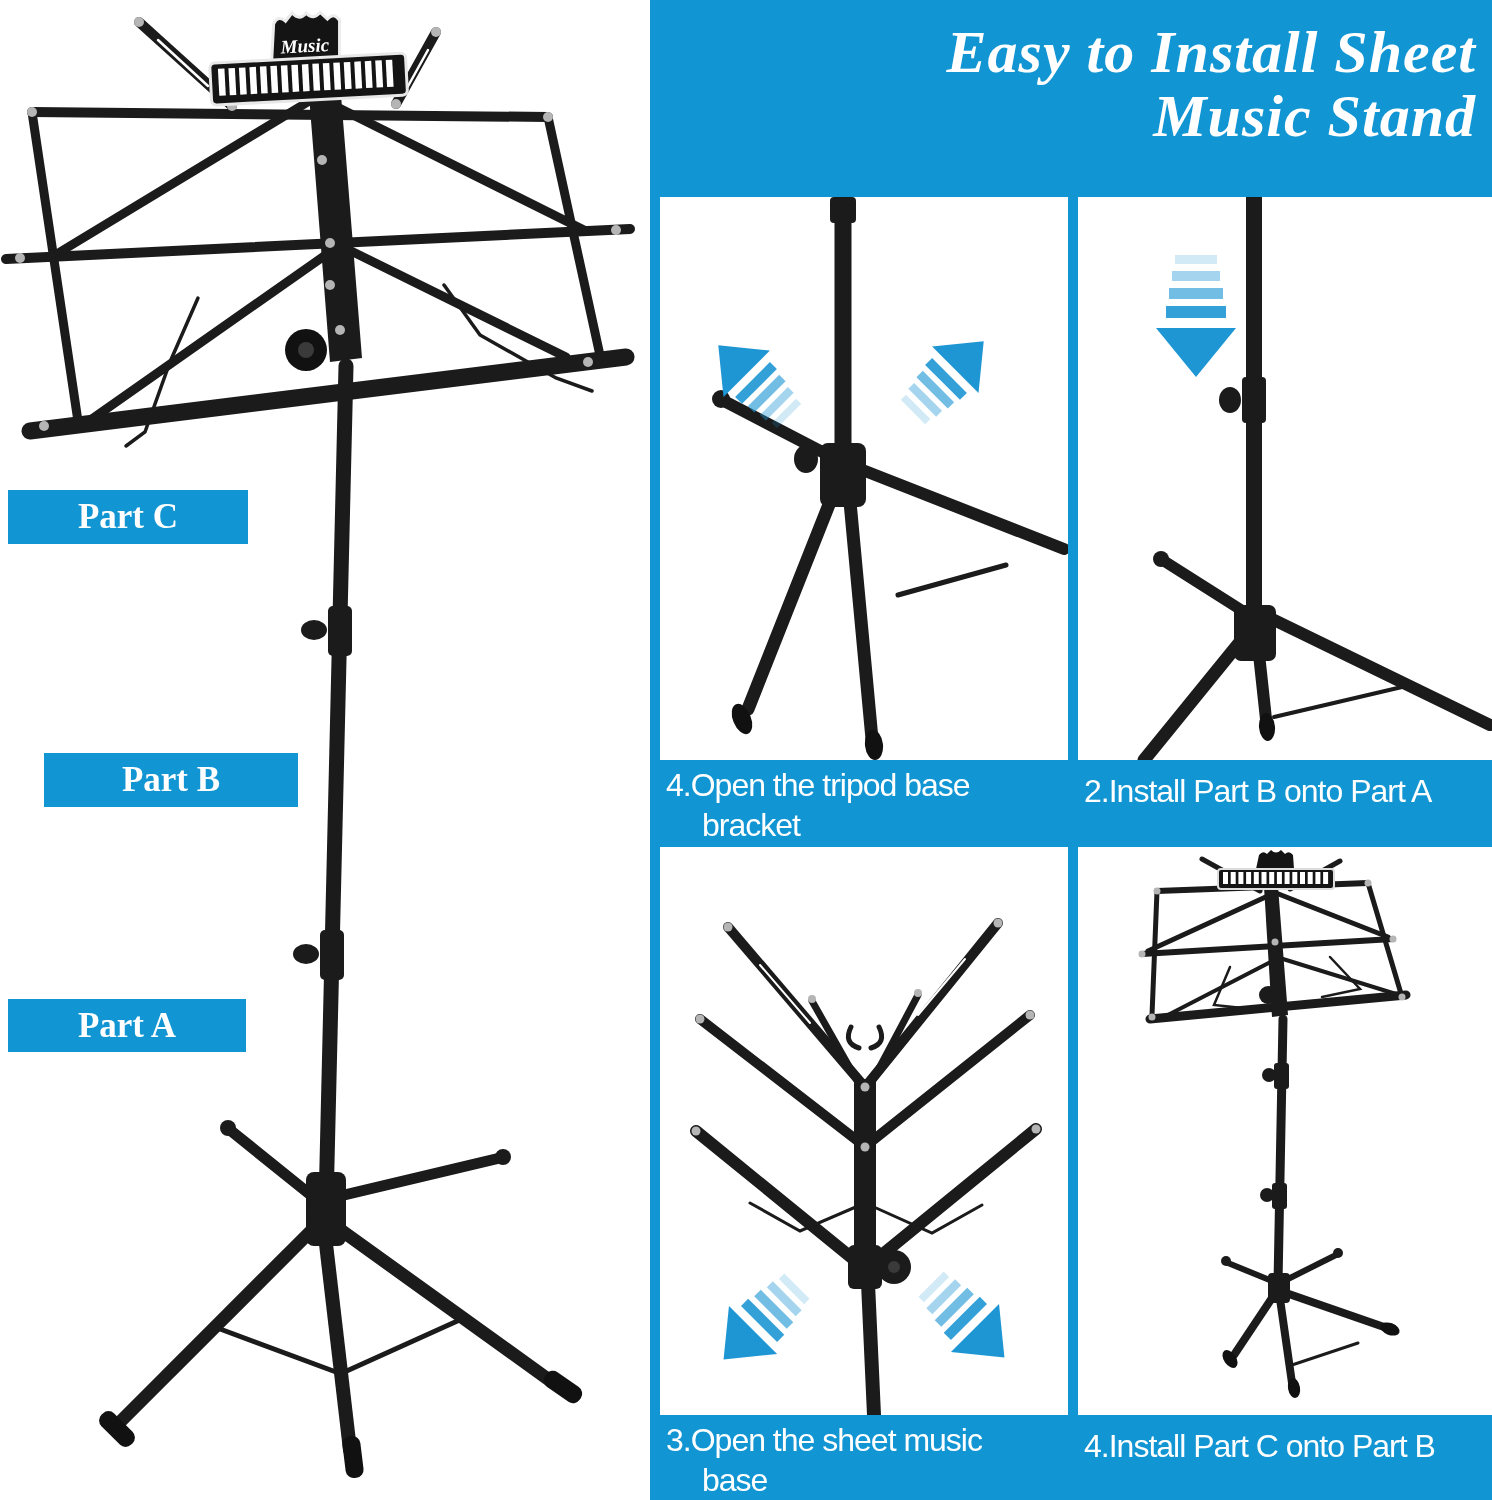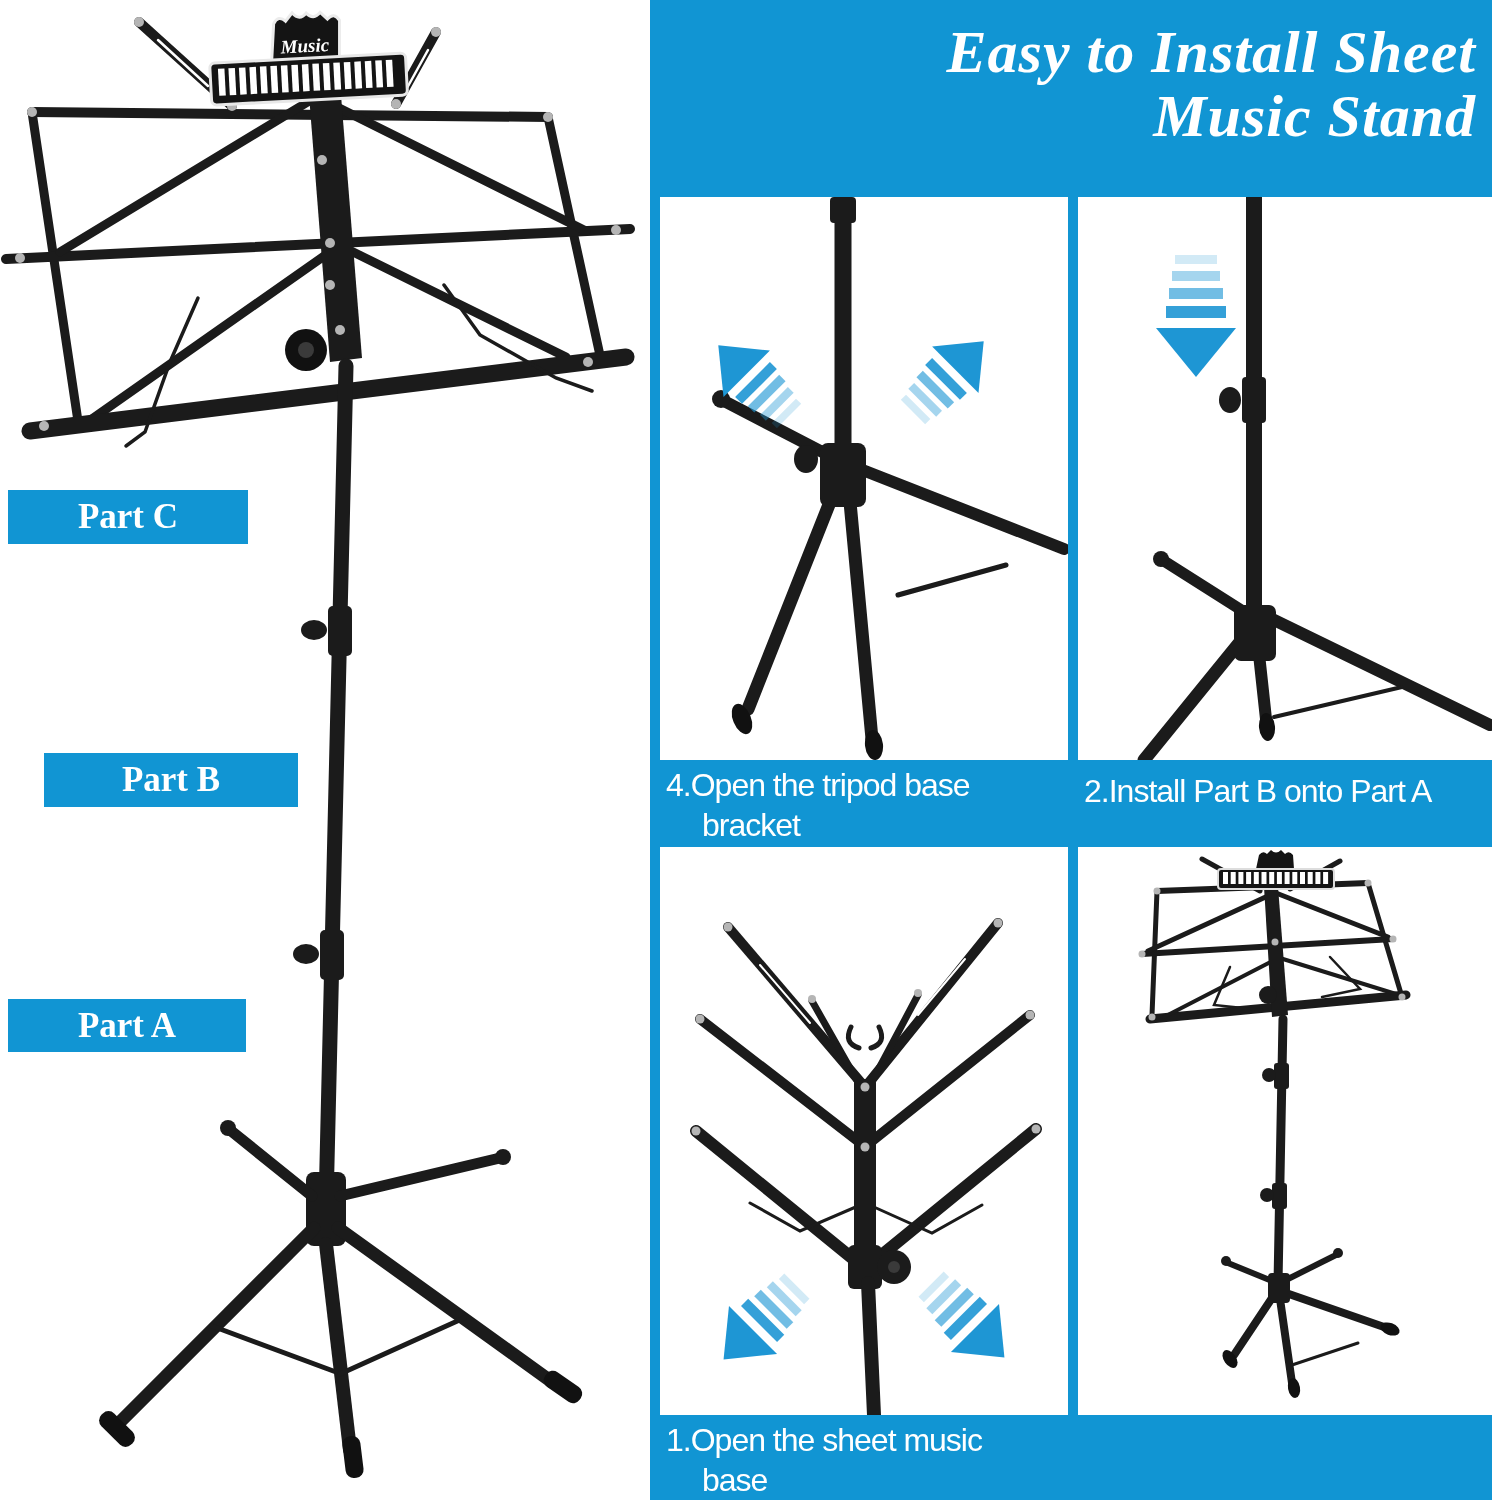--- a/index.html
+++ b/index.html
@@ -332,17 +332,21 @@
           <circle cx="64" cy="107" r="3.5"></circle>
         <circle cx="315" cy="92" r="3.5"></circle>
           <circle cx="74" cy="170" r="3.5"></circle>
           <circle cx="324" cy="150" r="3.5"></circle>
         <circle cx="197" cy="95" r="3.5"></circle>
       </g>
     </svg>
   </div>
 
   <div class="caption caption-3">
-    <div class="line1">1.Open the sheet music</div>
+    <div class="line1">3.Open the sheet music</div>
     <div class="line2">base</div>
   </div>
+  <div class="caption caption-4">
+    <div class="line1">4.Install Part C onto Part B</div>
+    <div class="line2"></div>
+  </div>
 
 </div>
 
 </body></html>

